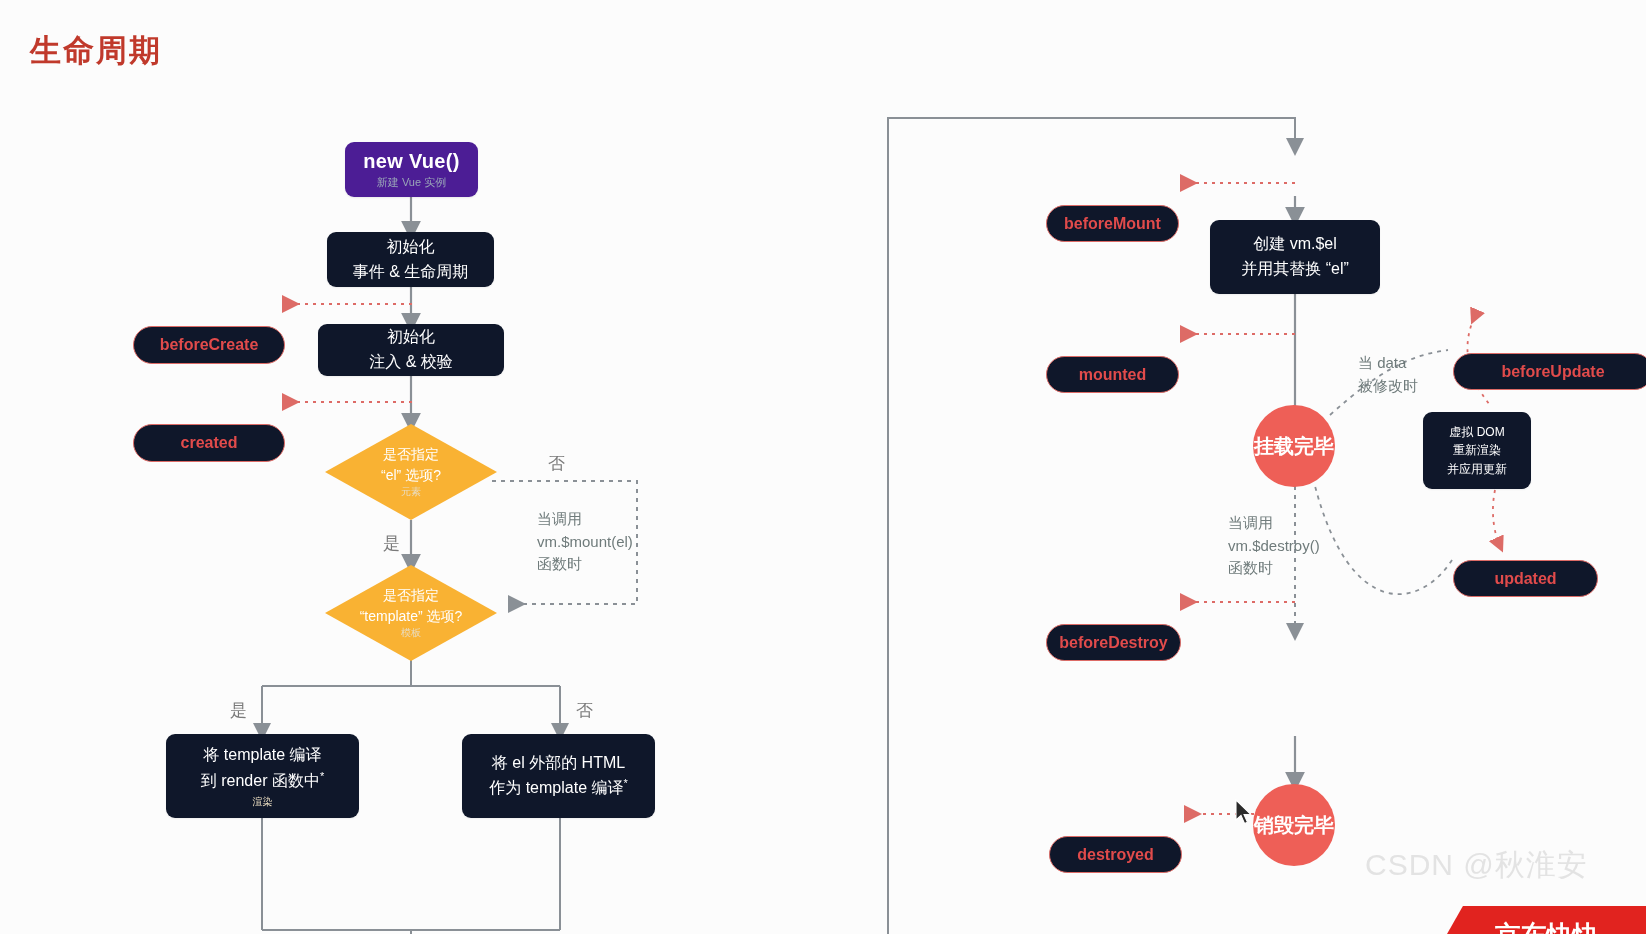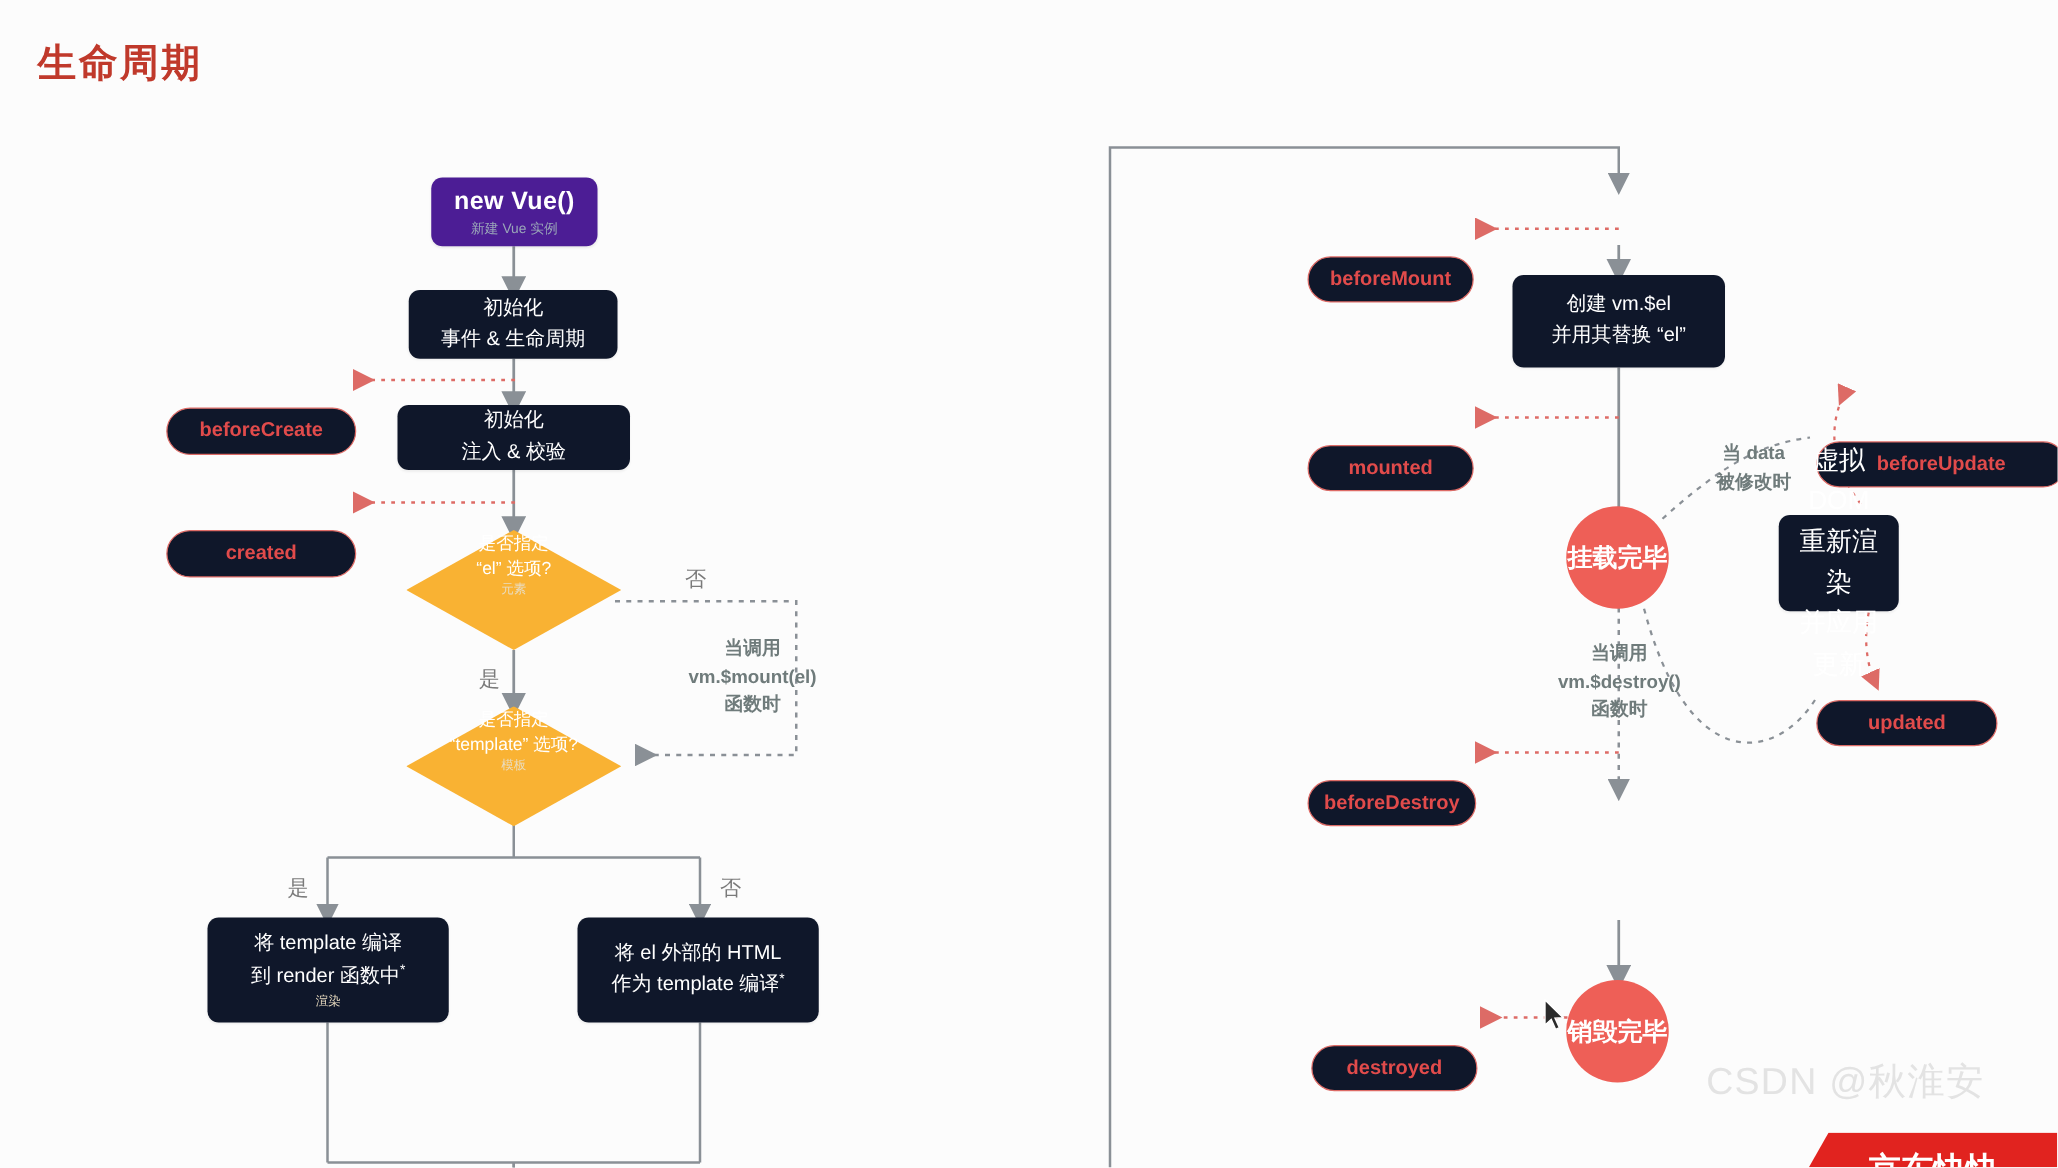--- a/index.html
+++ b/index.html
@@ -64,33 +64,33 @@
   }
 
   .diamond-wrap{position:absolute;}
   .diamond-shape{
     position:absolute;left:0;top:0;width:100%;height:100%;
     background:#f9b233;
     clip-path:polygon(50% 0%,100% 50%,50% 100%,0% 50%);
   }
   .diamond-text{
     position:absolute;left:0;top:0;width:100%;height:100%;
-    display:flex;flex-direction:column;align-items:center;justify-content:flex-start;
+    display:flex;flex-direction:column;align-items:center;justify-content:center;
     color:#ffffff;font-size:14px;line-height:1.45;text-align:center;
     z-index:2;
   }
   .anno-light{font-size:10px;color:#e9dcc0;margin-top:0px;}
 
   .gray-label{
     position:absolute;color:#7a7a7a;font-size:16px;
     text-align:center;line-height:1.45;white-space:nowrap;
   }
   .gray-label-lg{
-    position:absolute;color:#6f7b7b;font-size:15px;font-weight:bold;
-    text-align:center;line-height:1.5;
+    position:absolute;color:#6f7b7b;font-size:15px;font-weight:normal;
+    line-height:1.5;
   }
 
   .star{font-size:11px;vertical-align:super;}
 
   .watermark{
     position:absolute;color:#e3e3e3;font-size:30px;
     white-space:nowrap;letter-spacing:1px;
   }
   .red-banner{
     position:absolute;background:#e1231f;
@@ -255,21 +255,21 @@
 
   <div class="gray-label-lg" style="left:1358px;top:352px;width:90px;">
     <div>当 data</div>
     <div>被修改时</div>
   </div>
 
   <div class="pill" style="left:1453px;top:313px;width:200px;height:37px;">
     <span>beforeUpdate</span>
   </div>
 
-  <div class="node green-box" style="left:1423px;top:412px;width:96px;height:77px;font-size:21px;">
+  <div class="node green-box" style="left:1423px;top:412px;width:108px;height:77px;font-size:12px;text-align:right;">
     <div>虚拟 DOM</div>
     <div>重新渲染</div>
     <div>并应用更新</div>
   </div>
 
   <div class="pill" style="left:1453px;top:520px;width:145px;height:37px;">
     <span>updated</span>
   </div>
 
   <div class="gray-label-lg" style="left:1228px;top:512px;width:135px;">

